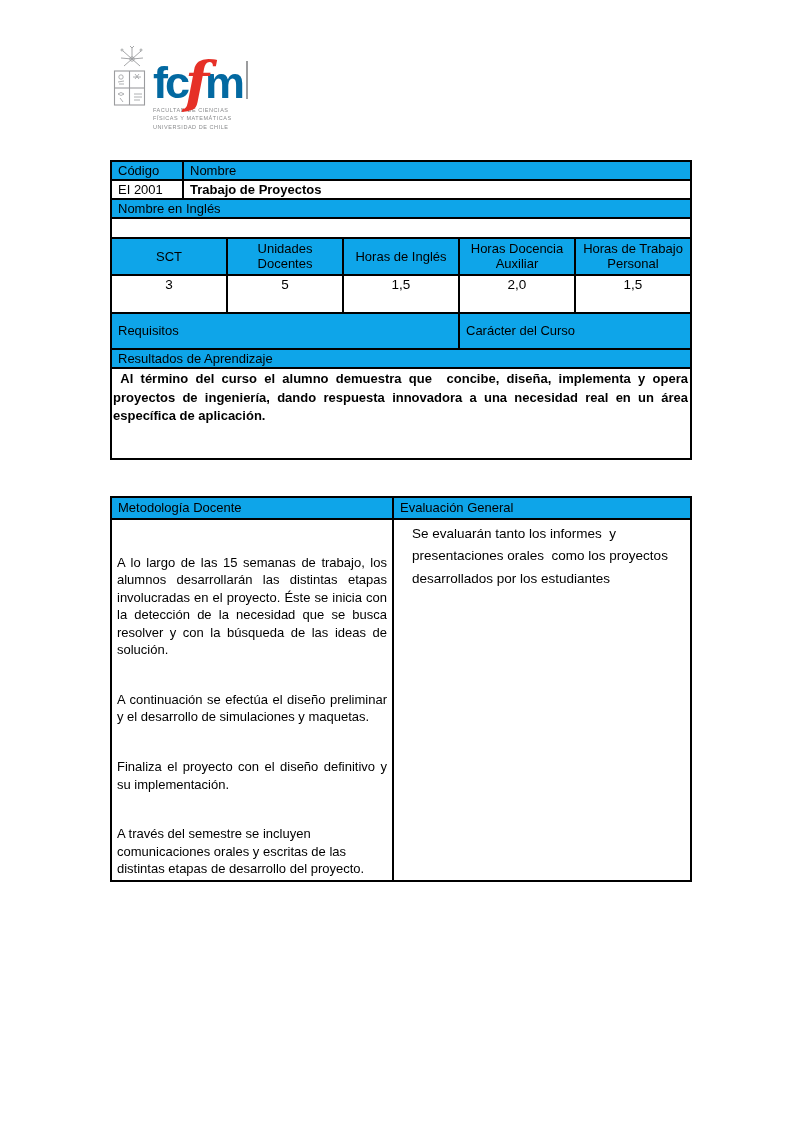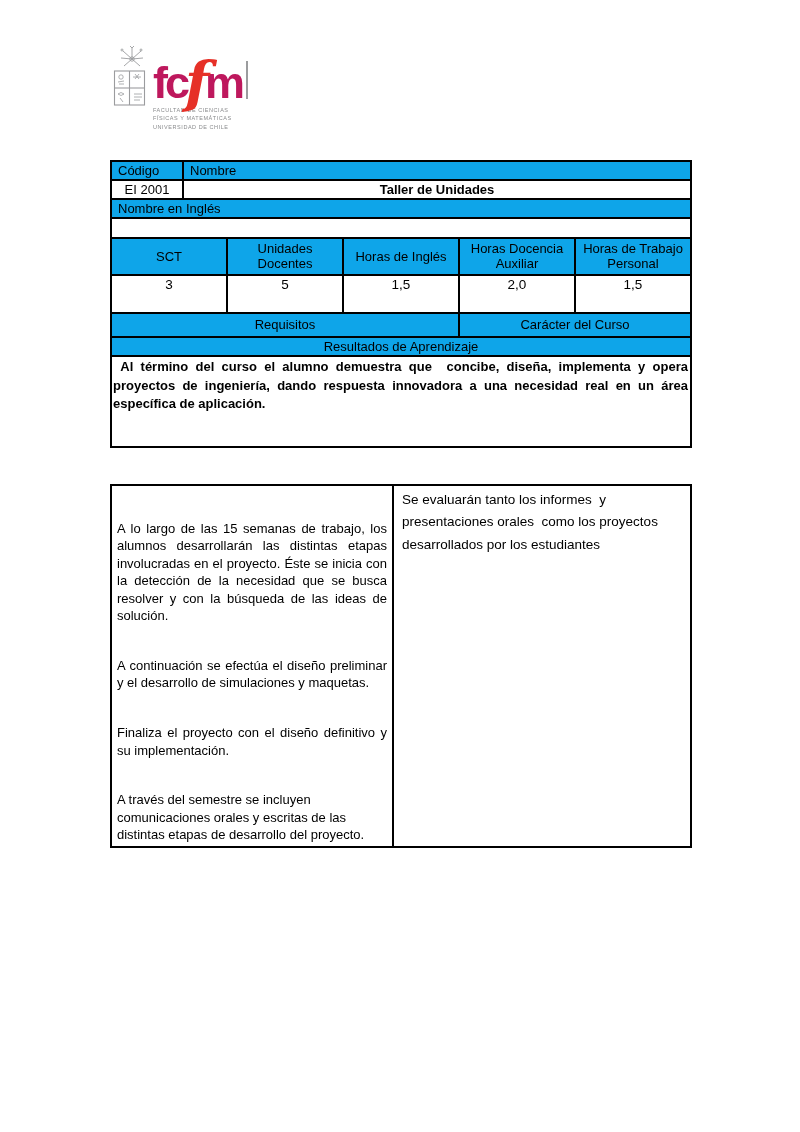--- a/index.html
+++ b/index.html
@@ -15,21 +15,21 @@
   }
 
   
   .logo { position: absolute; left: 111px; top: 46px; display: flex; align-items: flex-start; }
   .crest { width: 38px; height: 70px; margin-right: 4px; }
   .wordmark-block { display: flex; flex-direction: column; }
   .wordmark { display: flex; align-items: baseline; height: 44px; margin-top: 12px; }
   .wm-gray {
     font-family: "Liberation Sans", sans-serif;
     font-weight: bold; font-size: 45px; line-height: 44px;
-    letter-spacing: -3px; color: #be185d;
+    letter-spacing: -3px; color: #0369a1;
   }
   .wm-red {
     font-family: "DejaVu Serif", serif;
     font-style: italic; font-weight: bold; font-size: 56px; line-height: 40px;
     color: #e63027; position: relative; top: 4px; margin: 0 -4px 0 -2px; z-index: 2;
   }
   .wm-rule { width: 2px; height: 38px; background: #9b9c9e; margin-left: 4px; align-self: center; }
   .logo-caption {
     margin-top: 4px; font-size: 5.5px; line-height: 1.5;
     letter-spacing: 0.55px; color: #8a8b8d; white-space: nowrap;
@@ -39,49 +39,49 @@
   .doc-title {
     position: absolute; top: 126px; left: 0; right: 0;
     text-align: center; font-weight: bold; font-size: 14px;
   }
 
   
   .content { position: absolute; left: 110px; top: 160px; width: 580px; }
   table { border-collapse: collapse; table-layout: fixed; width: 580px; font-size: 13px; }
   td { border: 2px solid #000; padding: 1px 6px; vertical-align: middle; overflow: hidden; }
   .gray { background: #0ea5e9; }
-  .c { text-align: center; }
+  .c { }
   .top { vertical-align: top; }
   .bold { font-weight: bold; }
   .val { font-size: 13.5px; text-align: center; vertical-align: top; padding-top: 1px; }
   .hdr2 { text-align: center; line-height: 1.18; padding: 2px 2px; }
 
   .r-a { height: 19px; }
   .r-b { height: 19px; }
   .r-c { height: 17px; }
   .r-empty { height: 20px; }
   .r-hdrs { height: 33px; }
   .r-vals { height: 38px; }
-  .r-req { height: 24px; }
+  .r-req { height: 36px; }
   .r-reqv { height: 36px; }
   .r-res { height: 14px; }
   .r-resv { height: 91px; }
 
   .resultados-text {
     text-align: justify; font-weight: bold; white-space: pre-wrap;
     line-height: 1.45; padding: 1px 2px 0 1px;
   }
 
   .table2 { margin-top: 36px; }
   .t2-hdr td { height: 22px; }
   .t2-body td { height: 211px; vertical-align: top; }
   .metodo-cell { padding: 2px 5px; }
   .metodo-cell p { text-align: justify; line-height: 1.35; margin-top: 32px; }
   .metodo-cell p.no-just { text-align: left; }
-  .eval-cell { padding: 3px 8px; line-height: 1.68; font-size: 13.5px; white-space: pre-wrap; }
+  .eval-cell { padding: 3px 18px; line-height: 1.68; font-size: 13.5px; white-space: pre-wrap; }
 </style>
 </head>
 <body>
 
 <div class="page">
 
   <div class="logo">
     <svg class="crest" viewBox="0 0 38 70" fill="none" stroke="#9b9c9e" stroke-width="0.9">
 
       <g>
@@ -139,21 +139,21 @@
           <col style="width:116px">
           <col style="width:116px">
       </colgroup>
       <tbody>
           <tr class="r-a">
         <td class="gray">Código</td>
         <td class="gray" colspan="5">Nombre</td>
       </tr>
       <tr class="r-b">
         <td class="c">EI 2001</td>
-        <td class="c bold" colspan="5">Taller de Unidades</td>
+        <td class="c bold" colspan="5">Trabajo de Proyectos</td>
       </tr>
       <tr class="r-c">
         <td class="gray" colspan="6">Nombre en Inglés</td>
       </tr>
       <tr class="r-empty">
         <td colspan="6"></td>
       </tr>
       <tr class="r-hdrs">
         <td class="gray hdr2" colspan="2">SCT</td>
         <td class="gray hdr2">Unidades Docentes</td>
@@ -180,20 +180,24 @@
       </tr>
     </tbody>
       </table>
 
     <table class="table2">
       <colgroup>
         <col style="width:282px">
           <col style="width:298px">
       </colgroup>
       <tbody>
+          <tr class="t2-hdr">
+        <td class="gray">Metodología Docente</td>
+        <td class="gray">Evaluación General</td>
+      </tr>
       <tr class="t2-body">
         <td class="metodo-cell">
           <p>A lo largo de las 15 semanas de trabajo, los alumnos desarrollarán las distintas etapas involucradas en el proyecto. Éste se inicia con la detección de la necesidad que se busca resolver y con la búsqueda de las ideas de solución.</p>
           <p>A continuación se efectúa el diseño preliminar y el desarrollo de simulaciones y maquetas.</p>
           <p>Finaliza el proyecto con el diseño definitivo y su implementación.</p>
           <p class="no-just">A través del semestre se incluyen comunicaciones orales y escritas de las distintas etapas de desarrollo del proyecto.</p>
         </td>
         <td class="eval-cell">Se evaluarán tanto los informes  y presentaciones orales  como los proyectos desarrollados por los estudiantes</td>
       </tr>
     </tbody>

